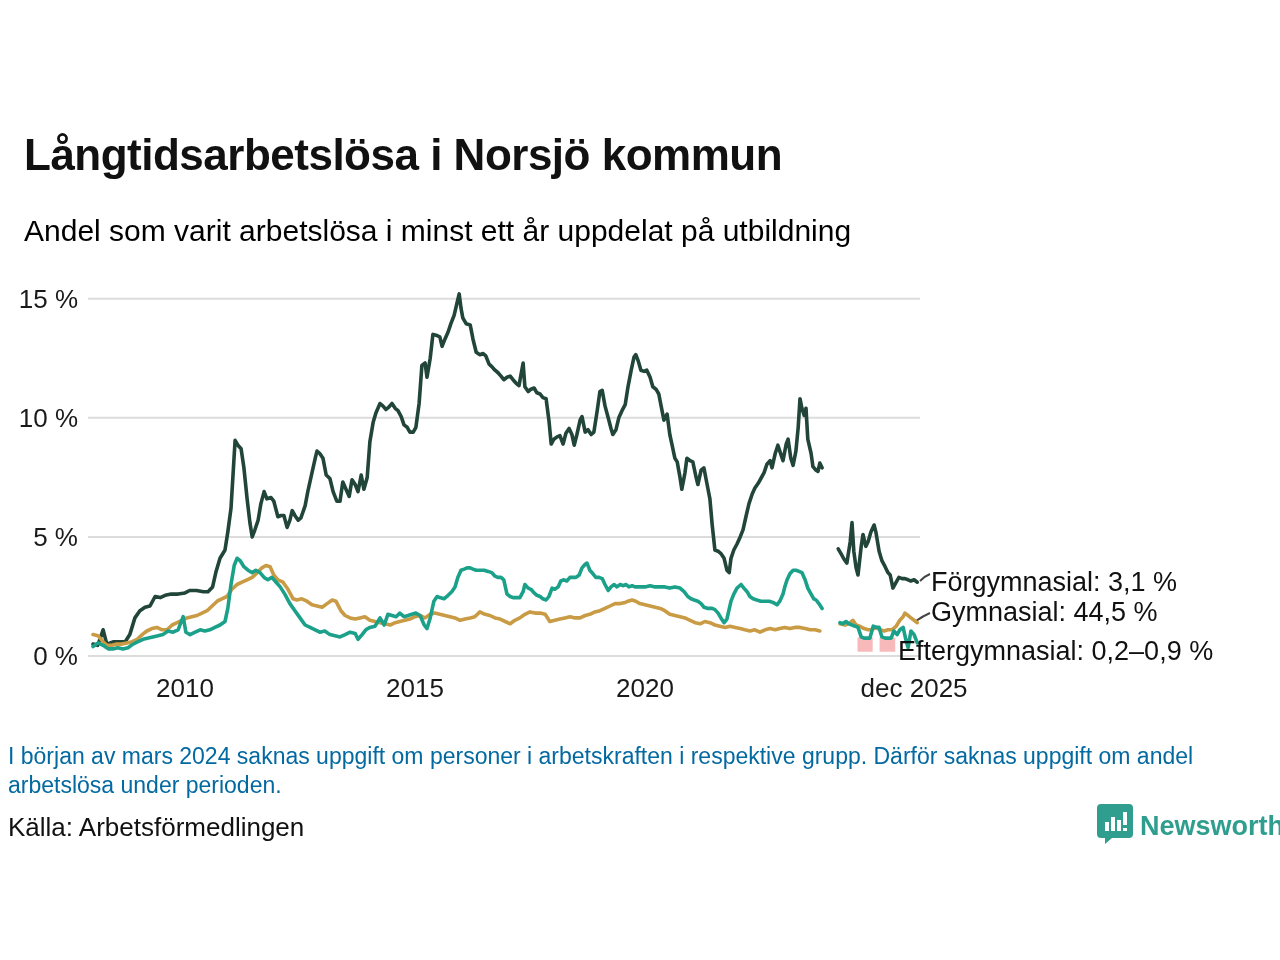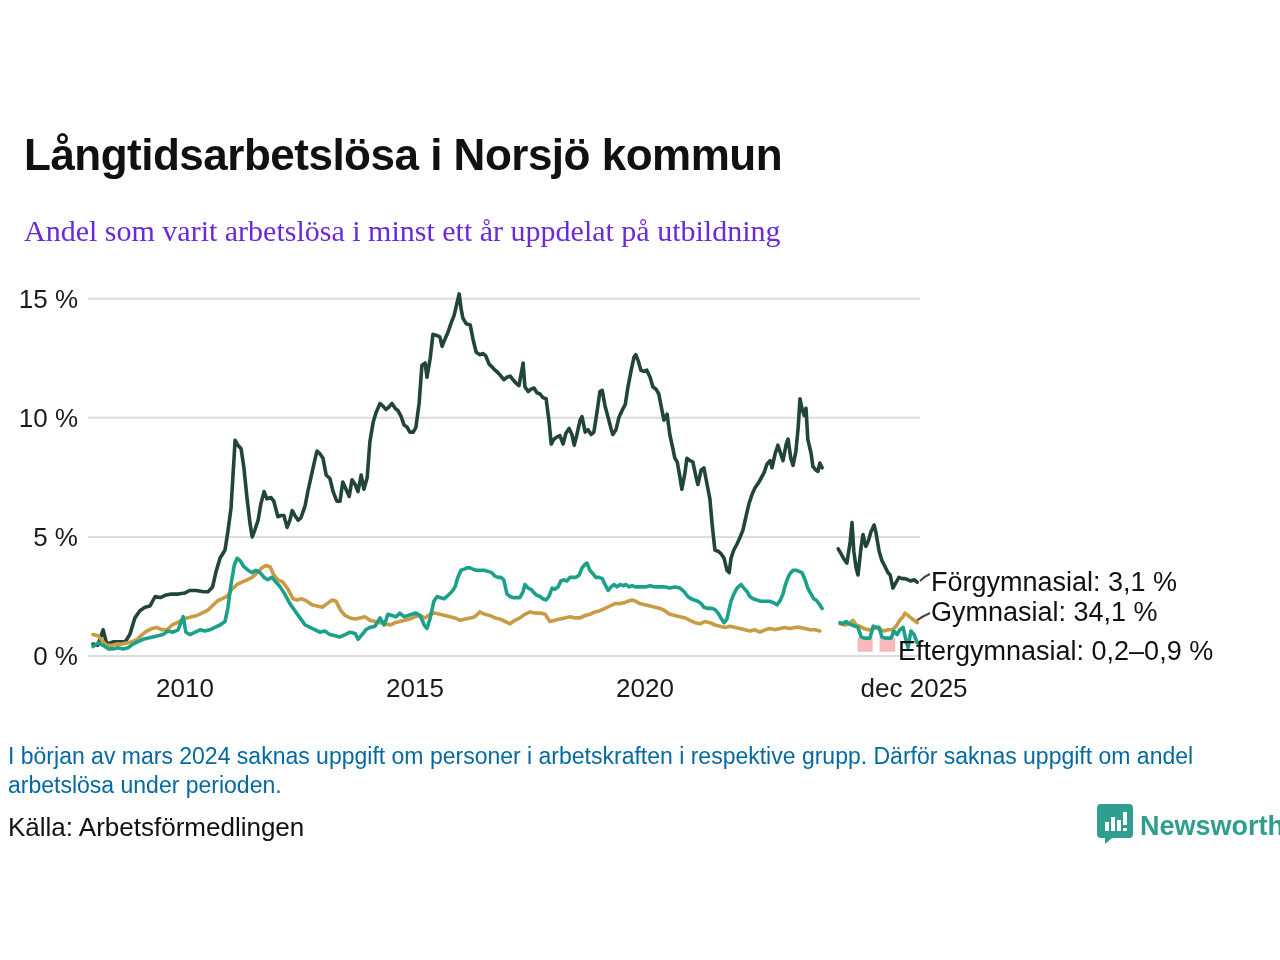--- a/index.html
+++ b/index.html
@@ -5,21 +5,21 @@
   html,body{margin:0;padding:0;}
   body{
     width:1280px;height:960px;position:relative;background:#ffffff;
     font-family:"Liberation Sans","DejaVu Sans",sans-serif;color:#1a1a1a;overflow:hidden;
   }
   .title{
     position:absolute;left:24px;top:130px;font-size:44px;font-weight:700;
     letter-spacing:-0.5px;color:#111111;text-align:right;
   }
   .subtitle{
-    position:absolute;left:24px;top:214px;font-size:30px;font-weight:400;color:#6d28d9;font-family:Liberation Serif, serif;
+    position:absolute;left:24px;top:214px;font-size:30px;font-weight:400;color:#000000;
   }
   #chart{position:absolute;left:0;top:0;width:1280px;height:960px;}
   .legend-label{
     position:absolute;font-size:27px;color:#111111;white-space:nowrap;
   }
   .legend-forgymnasial{left:931px;top:559px;margin-top:8px;}
   .legend-gymnasial{left:931px;top:597px;}
   .legend-eftergymnasial{left:898px;top:636px;}
   .footnote{
     position:absolute;left:8px;top:742px;width:1240px;font-size:23px;line-height:1.26;color:#0369a1;
@@ -59,21 +59,21 @@
       <polyline points="93.0,644.1 97.6,645.3 99.9,639.3 103.1,629.8 106.8,644.1 113.7,641.7 120.6,641.7 125.2,641.7 129.8,634.6 134.9,617.9 139.9,610.7 145.0,607.2 150.0,606.0 155.1,596.5 160.2,597.6 165.2,595.3 171.2,594.1 178.1,594.1 185.0,592.9 189.6,590.5 196.5,590.5 203.4,591.7 208.0,591.7 212.6,586.9 215.8,572.6 220.0,558.3 225.0,550.0 227.8,532.1 231.0,508.3 235.1,440.4 237.9,445.2 241.1,448.8 243.9,467.8 247.1,498.8 249.9,522.6 252.2,536.9 254.9,529.8 258.1,520.2 260.9,503.6 264.1,491.6 266.9,498.8 271.0,497.6 273.8,501.2 277.9,516.7 281.1,515.5 283.9,515.5 287.1,527.4 289.9,520.2 292.2,510.7 294.9,515.5 298.2,520.2 300.9,517.8 305.1,505.9 307.8,491.6 312.0,472.6 315.2,458.3 317.0,451.1 319.8,453.5 323.0,458.3 326.2,475.0 329.9,478.5 333.1,491.6 336.8,501.2 340.0,501.2 342.8,482.1 346.0,489.3 349.2,496.4 352.0,479.7 355.2,484.5 358.0,491.6 361.2,475.0 363.9,489.3 367.2,477.4 369.9,441.6 373.1,422.6 375.9,413.0 380.0,403.5 382.8,405.9 386.0,409.5 388.8,407.1 392.0,403.5 395.2,408.3 398.0,410.7 401.2,416.6 404.0,424.9 407.2,427.3 409.9,432.1 413.2,432.1 415.9,427.3 419.1,403.5 421.9,365.4 425.1,363.0 427.0,377.3 430.2,358.3 432.9,334.4 437.1,335.6 439.8,336.8 442.1,346.3 444.9,339.2 448.1,332.0 450.9,323.7 454.1,315.4 456.9,303.5 459.2,293.9 461.0,308.2 462.8,317.8 466.1,323.7 470.2,324.9 473.0,339.2 476.2,352.3 479.9,354.7 483.1,353.5 485.8,355.9 489.1,364.2 491.8,366.6 495.0,370.2 497.8,372.5 501.0,376.1 503.8,379.7 507.0,377.3 510.2,376.1 513.0,379.7 516.2,383.3 519.0,385.6 523.1,363.0 524.9,386.8 528.2,391.6 530.9,389.2 534.1,388.0 536.9,392.8 540.1,394.0 542.9,397.6 546.1,398.7 548.9,420.2 551.2,444.0 553.9,439.2 557.1,436.9 559.9,435.7 563.1,444.0 565.9,433.3 569.1,428.5 571.9,434.5 574.2,445.2 576.9,434.5 580.1,420.2 582.0,416.6 585.2,432.1 588.0,429.7 591.2,434.5 593.9,432.1 597.2,410.7 599.9,391.6 602.2,390.4 605.0,405.9 608.2,417.8 611.0,428.5 612.8,434.5 616.0,429.7 618.8,417.8 622.0,410.7 625.2,404.7 628.0,386.8 631.2,370.2 634.0,357.1 635.8,354.7 638.1,360.6 640.9,370.2 644.1,371.4 646.8,370.2 650.1,377.3 652.8,386.8 656.0,389.2 658.8,394.0 661.1,405.9 663.9,420.2 667.1,414.2 669.8,434.5 672.1,445.2 674.9,458.3 677.2,461.9 680.0,477.4 681.8,489.3 685.0,472.6 686.9,458.3 690.1,460.7 692.8,461.9 696.1,477.4 697.9,484.5 701.1,470.2 703.9,467.8 707.1,484.5 709.9,498.8 712.2,525.0 714.9,550.0 718.1,551.2 720.9,553.6 724.1,558.3 726.9,570.2 729.2,572.6 731.0,558.3 733.8,550.0 737.0,544.0 740.2,536.9 743.0,529.8 746.2,515.5 749.0,503.6 752.2,494.0 754.9,488.1 758.2,483.3 760.9,478.5 764.1,472.6 766.9,464.2 770.1,460.7 772.0,467.8 775.2,453.5 777.9,445.2 779.8,451.1 783.0,460.7 786.2,444.0 788.1,439.2 790.8,458.3 793.1,465.4 795.9,451.1 798.2,427.3 800.0,398.7 801.9,408.3 804.2,415.4 806.0,408.3 807.8,439.2 811.1,453.5 812.9,466.6 816.1,470.2 818.0,471.4 819.8,463.1 822.1,467.8" fill="none" stroke="#214539" stroke-width="3.6" stroke-linejoin="round" stroke-linecap="round"></polyline>
       <polyline points="838.2,548.8 841.0,553.6 844.2,559.5 846.9,563.1 850.2,541.7 852.0,522.6 853.8,551.2 856.1,567.9 858.0,575.0 861.2,546.4 863.0,534.5 865.8,546.4 868.1,541.7 870.9,532.1 874.1,525.0 875.9,532.1 879.1,551.2 881.9,560.7 885.1,566.7 887.9,572.6 890.2,575.0 892.9,588.1 896.2,582.2 898.9,577.4 902.1,578.6 904.9,578.6 908.1,579.8 910.9,581.0 914.1,579.8 917.3,582.2" fill="none" stroke="#214539" stroke-width="3.6" stroke-linejoin="round" stroke-linecap="round"></polyline>
       <polyline points="93.0,634.6 98.1,635.8 103.1,641.7 106.8,645.3 111.9,645.3 116.9,644.1 122.0,644.1 127.0,642.9 132.1,641.7 137.2,639.3 142.2,634.6 146.8,631.0 151.9,628.6 156.9,627.4 162.0,629.8 167.1,629.8 172.1,625.0 177.2,622.7 181.8,620.3 186.8,617.9 191.9,616.7 197.0,615.5 202.0,613.1 207.1,610.7 212.1,606.0 217.2,601.2 221.8,598.8 226.9,596.5 231.9,589.3 237.0,584.5 242.0,582.2 247.1,579.8 252.2,577.4 257.2,572.6 261.8,567.9 266.0,565.5 270.1,566.7 273.8,575.0 277.9,579.8 283.0,582.2 288.0,589.3 293.1,598.8 296.8,600.0 301.8,598.8 306.9,601.2 312.0,604.8 317.0,606.0 322.1,607.2 327.1,603.6 332.2,600.0 335.9,601.2 340.9,610.7 345.1,615.5 350.1,617.9 355.2,619.1 359.8,617.9 364.9,616.7 369.9,620.3 375.0,621.5 380.0,622.7 385.1,623.8 390.2,625.0 395.2,622.7 399.8,621.5 404.9,620.3 409.9,619.1 415.0,616.7 420.1,615.5 425.1,617.9 430.2,614.3 434.8,613.1 439.8,614.3 444.9,615.5 450.0,616.7 455.0,617.9 460.1,620.3 465.1,619.1 470.2,617.9 474.8,616.7 479.9,611.9 484.9,614.3 490.0,615.5 495.0,617.9 500.1,619.1 505.2,621.5 510.2,623.8 514.8,620.3 519.9,617.9 524.9,614.3 530.0,611.9 535.1,613.1 540.1,613.1 545.2,614.3 549.8,621.5 554.8,620.3 559.9,619.1 565.0,617.9 570.0,616.7 575.1,617.9 580.1,617.9 585.2,615.5 589.8,614.3 594.9,611.9 599.9,610.7 605.0,608.4 610.0,606.0 615.1,603.6 620.2,603.6 625.2,602.4 628.0,601.2 632.1,600.0 635.8,601.2 639.9,603.6 645.0,604.8 650.1,606.0 655.1,607.2 660.2,608.4 664.8,610.7 669.8,614.3 674.9,615.5 680.0,616.7 685.0,617.9 690.1,620.3 695.1,622.7 700.2,623.8 704.8,621.5 709.9,622.7 714.9,625.0 720.0,626.2 725.0,627.4 730.1,626.2 735.2,627.4 740.2,628.6 744.8,629.8 749.9,631.0 754.9,629.8 760.0,632.2 765.1,629.8 770.1,628.6 775.2,629.8 779.8,628.6 784.8,627.4 789.9,628.6 795.0,627.4 800.0,627.4 805.1,628.6 810.1,629.8 815.2,629.8 819.8,631.0" fill="none" stroke="#c99b45" stroke-width="3.6" stroke-linejoin="round" stroke-linecap="round"></polyline>
       <polyline points="840.0,623.8 845.1,625.0 850.2,622.7 852.9,620.3 856.1,625.0 859.8,626.2 864.0,628.6 868.1,629.8 871.8,629.8 875.9,627.4 880.1,629.8 884.2,631.0 887.9,629.8 892.0,629.8 896.2,626.2 899.8,620.3 903.1,616.7 904.9,613.1 908.1,615.5 910.9,617.9 914.1,620.3 917.3,622.7" fill="none" stroke="#c99b45" stroke-width="3.6" stroke-linejoin="round" stroke-linecap="round"></polyline>
       <polyline points="93.0,646.5 98.1,642.9 103.1,645.3 108.2,648.9 112.8,648.9 117.8,647.7 122.9,648.9 128.0,647.7 133.0,644.1 138.1,641.7 143.1,639.3 148.2,638.1 152.8,636.9 157.9,635.8 162.9,634.6 168.0,631.0 173.0,632.2 178.1,629.8 183.2,616.7 185.9,632.2 190.1,634.6 195.1,632.2 200.2,629.8 204.8,631.0 209.8,629.8 214.9,627.4 220.0,625.0 225.0,621.5 227.8,608.4 231.0,584.5 234.2,565.5 237.0,558.3 240.2,560.7 243.9,566.7 248.0,570.2 252.2,572.6 255.8,570.2 260.0,572.6 264.1,577.4 267.8,579.8 271.9,577.4 276.1,582.2 280.2,586.9 284.8,594.1 289.9,603.6 294.9,610.7 300.0,617.9 305.1,625.0 310.1,627.4 315.2,629.8 319.8,632.2 324.8,631.0 329.9,634.6 335.0,635.8 340.0,636.9 345.1,634.6 350.1,632.2 355.2,633.4 358.0,639.3 362.1,634.6 365.8,629.8 369.9,627.4 375.0,626.2 380.0,617.9 384.2,625.0 387.9,614.3 392.0,615.5 396.1,616.7 399.8,613.1 404.0,616.7 408.1,615.5 411.8,614.3 415.9,613.1 420.1,615.5 424.2,625.0 427.0,628.6 430.2,617.9 433.9,601.2 437.1,596.5 439.8,597.6 444.0,598.8 448.1,595.3 451.8,591.7 455.0,586.9 457.8,577.4 461.0,570.2 464.2,569.1 467.0,567.9 470.2,567.9 473.0,569.1 476.2,570.2 479.9,570.2 484.0,570.2 488.1,571.4 491.8,572.6 495.0,576.2 497.8,577.4 501.0,577.4 503.8,579.8 507.0,594.1 510.2,596.5 513.0,597.6 517.1,597.6 519.9,597.6 523.1,591.7 524.9,584.5 528.2,588.1 530.9,589.3 534.1,592.9 536.9,595.3 540.1,596.5 542.9,598.8 546.1,600.0 548.9,596.5 552.1,588.1 554.8,589.3 558.1,586.9 560.8,581.0 564.0,579.8 566.8,581.0 570.0,577.4 572.8,577.4 576.0,577.4 579.2,575.0 582.0,567.9 585.2,564.3 587.0,563.1 589.8,570.2 593.0,573.8 595.8,577.4 599.0,577.4 602.2,578.6 605.0,584.5 608.2,590.5 611.0,586.9 614.2,584.5 616.9,586.9 620.2,584.5 622.9,585.7 626.1,584.5 628.9,586.9 632.1,585.7 634.9,586.9 639.9,586.9 645.0,586.9 650.1,585.7 655.1,586.9 660.2,586.9 664.8,586.9 669.8,588.1 674.9,586.9 680.0,588.1 684.1,591.7 687.8,596.5 691.0,598.8 694.2,600.0 697.9,601.2 701.1,603.6 703.9,607.2 708.0,608.4 712.2,608.4 714.9,609.6 718.1,613.1 720.9,617.9 724.1,622.7 726.9,619.1 731.0,601.2 733.8,594.1 737.0,588.1 741.1,584.5 743.9,588.1 747.1,591.7 749.9,596.5 753.1,598.8 756.8,600.0 760.9,601.2 765.1,601.2 769.2,601.2 772.9,602.4 777.0,604.8 779.8,601.2 783.0,594.1 784.8,586.9 787.1,579.8 789.9,573.8 793.1,570.2 795.9,570.2 799.1,571.4 801.9,572.6 805.1,579.8 807.8,588.1 811.1,594.1 813.8,598.8 816.1,600.0 818.9,603.6 822.1,608.4" fill="none" stroke="#1ba189" stroke-width="3.6" stroke-linejoin="round" stroke-linecap="round"></polyline>
       <polyline points="840.0,622.7 842.8,623.8 846.0,621.5 848.8,623.8 852.0,625.0 855.2,626.2 858.0,627.4 861.2,636.9 864.0,638.1 867.2,638.1 869.9,638.1 873.2,626.2 875.9,627.4 879.1,627.4 881.9,636.9 885.1,638.1 887.9,638.1 891.1,638.1 893.9,631.0 897.1,634.6 899.8,629.8 903.1,627.4 905.8,639.3 908.1,647.7 910.9,631.0 914.1,634.6 917.3,642.9" fill="none" stroke="#1ba189" stroke-width="3.6" stroke-linejoin="round" stroke-linecap="round"></polyline>
     </g>
   </svg>
 
 <div class="legend-label legend-forgymnasial">Förgymnasial: 3,1 %</div>
-<div class="legend-label legend-gymnasial">Gymnasial: 34,1 %</div>
+<div class="legend-label legend-gymnasial">Gymnasial: 44,5 %</div>
 <div class="legend-label legend-eftergymnasial">Eftergymnasial: 0,2–0,9 %</div>
 
 <div class="footnote">I början av mars 2024 saknas uppgift om personer i arbetskraften i respektive grupp. Därför saknas uppgift om andel arbetslösa under perioden.</div>
 <div class="source">Källa: Arbetsförmedlingen</div>
 
 <div class="logo">
   <span>
     <svg width="36" height="40" viewBox="0 0 36 40">
       <path d="M4 0 h28 a4 4 0 0 1 4 4 v26 a4 4 0 0 1 -4 4 h-17 l-7 6 v-6 h-4 a4 4 0 0 1 -4 -4 v-26 a4 4 0 0 1 4 -4 z" fill="#2f9e8f"></path>
       <rect x="8" y="18" width="4" height="9" fill="#ffffff"></rect>

